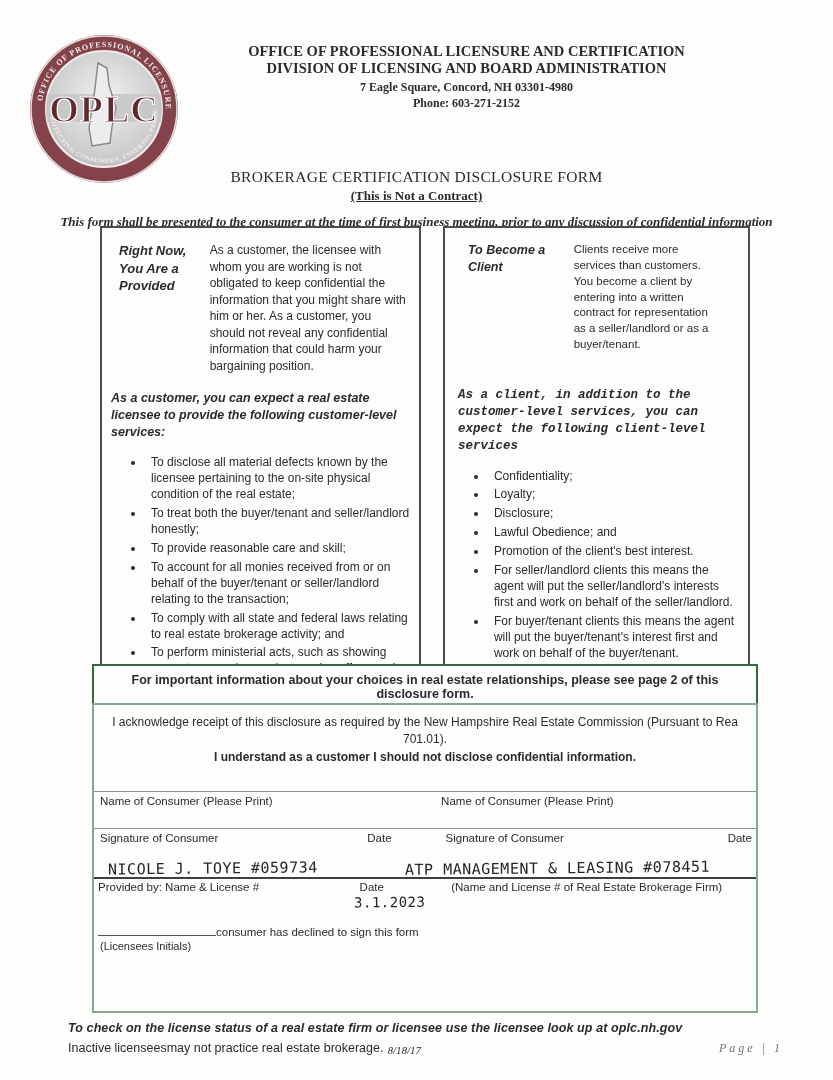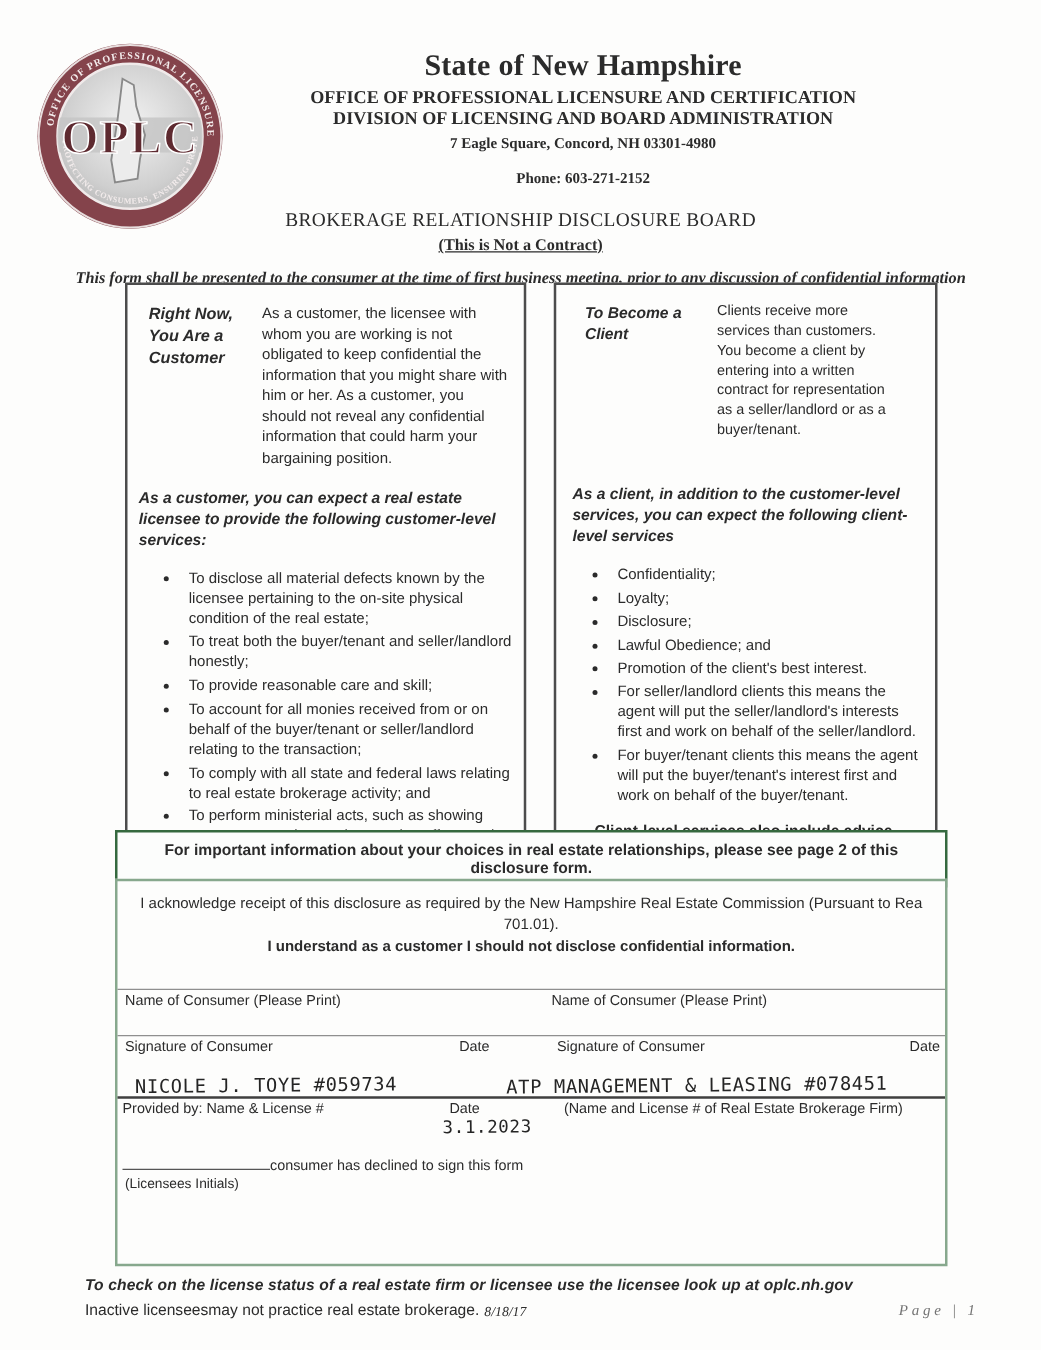--- a/index.html
+++ b/index.html
@@ -16,40 +16,40 @@
   
   .logo { position:absolute; left:28px; top:33px; width:152px; height:152px; }
   .header-text {
     position:absolute; left:170px; right:70px; top:40px;
     text-align:center; font-family:"Liberation Serif", serif; font-weight:bold;
   }
   .state-title { font-size:24px; letter-spacing:.2px; }
   .office-line { font-size:14.5px; margin-top:3px; }
   .division-line { font-size:14.5px; margin-top:0; }
   .address-line { font-size:12px; margin-top:3px; }
-  .phone-line { font-size:12px; margin-top:13px; }
+  .phone-line { font-size:12px; margin-top:1px; }
   
   .title-block { position:absolute; top:168px; left:0; right:0; text-align:center;
     font-family:"Liberation Serif", serif; }
   .form-title { font-size:15.5px; letter-spacing:.3px; font-weight:normal; }
   .form-subtitle { font-size:13px; font-weight:bold; margin-top:2px;text-decoration:underline; }
   .form-instruction { font-size:13px; font-weight:bold; font-style:italic; margin-top:10px; }
   
   .columns { position:absolute; top:226px; left:100px; width:650px; display:flex; gap:22px; }
   .col-box { border:2px solid #4c4c4c; background:#fdfdfc; padding:8px 9px 10px 9px; font-size:12px; }
   .col-box.left { width:324px; min-height:428px; }
   .col-box.right { width:310px; min-height:428px; }
   .box-head-row { display:flex; margin-top:6px; }
   .box-heading { font-weight:bold; font-style:italic; font-size:13px; line-height:1.35; }
   .left .box-heading { width:33%; padding-left:8px; }
   .right .box-heading { width:42%; padding-left:14px; font-size:12.5px; }
   .box-intro { flex:1; line-height:1.38; padding-right:2px; }
   .right .box-intro { font-size:11.5px; padding-right:18px; }
   .expect-heading { font-weight:bold; font-style:italic; font-size:12.5px; line-height:1.35; margin-top:16px; }
-  .right .expect-heading { margin-top:34px; padding:0 4px; }
+  .right .expect-heading { margin-top:34px; padding:0 4px;font-family:Liberation Mono, monospace; }
   .bullets { margin-top:14px; padding-left:34px; line-height:1.33; }
   .bullets li { margin-bottom:3px; padding-left:6px; }
   .client-note { font-weight:bold; text-align:center; font-size:12.5px; line-height:1.4; margin-top:12px; padding:0 8px; }
   
   .banner {
     position:absolute; top:664px; left:92px; width:666px;
     border:2px solid #35693f; background:#fcfdfc;
     text-align:center; font-weight:bold; font-size:12.5px; padding:7px 6px;
   }
   
@@ -117,38 +117,37 @@
         <textPath href="#arcTop" startOffset="4%">OFFICE OF PROFESSIONAL LICENSURE AND CERTIFICATION</textPath>
       </text>
       <text font-family="Liberation Serif, serif" font-size="6.5" font-weight="bold" fill="#f3ecec" letter-spacing="0.5">
         <textPath href="#arcBottom" startOffset="2%">PROTECTING CONSUMERS, ENSURING PROFESSIONAL STANDARDS</textPath>
       </text>
       <text x="76" y="89" text-anchor="middle" font-family="Liberation Serif, serif" font-size="38" font-weight="bold" fill="#5e2a30" stroke="#ffffff" stroke-width="1.2" letter-spacing="1">OPLC</text>
     </svg>
   </div>
 
   <div class="header-text">
-    <div class="state-title">State of New Hampshire</div>
     <div class="office-line">OFFICE OF PROFESSIONAL LICENSURE AND CERTIFICATION</div>
     <div class="division-line">DIVISION OF LICENSING AND BOARD ADMINISTRATION</div>
     <div class="address-line">7 Eagle Square, Concord, NH 03301-4980</div>
     <div class="phone-line">Phone: 603-271-2152</div>
   </div>
 
   <div class="title-block">
-    <div class="form-title">BROKERAGE RELATIONSHIP DISCLOSURE BOARD</div>
+    <div class="form-title">BROKERAGE CERTIFICATION DISCLOSURE FORM</div>
     <div class="form-subtitle">(This is Not a Contract)</div>
     <div class="form-instruction">This form shall be presented to the consumer at the time of first business meeting, prior to any discussion of confidential information</div>
   </div>
 
   <div class="columns">
 
     <div class="col-box left">
       <div class="box-head-row">
-        <div class="box-heading">Right Now, You Are a Customer</div>
+        <div class="box-heading">Right Now, You Are a Provided</div>
         <div class="box-intro">As a customer, the licensee with whom you are working is not obligated to keep confidential the information that you might share with him or her. As a customer, you should not reveal any confidential information that could harm your bargaining position.</div>
       </div>
       <div class="expect-heading">As a customer, you can expect a real estate licensee to provide the following customer-level services:</div>
       <ul class="bullets">
 
       <li>To disclose all material defects known by the licensee pertaining to the on-site physical condition of the real estate;</li>
           <li>To treat both the buyer/tenant and seller/landlord honestly;</li>
           <li>To provide reasonable care and skill;</li>
           <li>To account for all monies received from or on behalf of the buyer/tenant or seller/landlord relating to the transaction;</li>
           <li>To comply with all state and federal laws relating to real estate brokerage activity; and</li>

